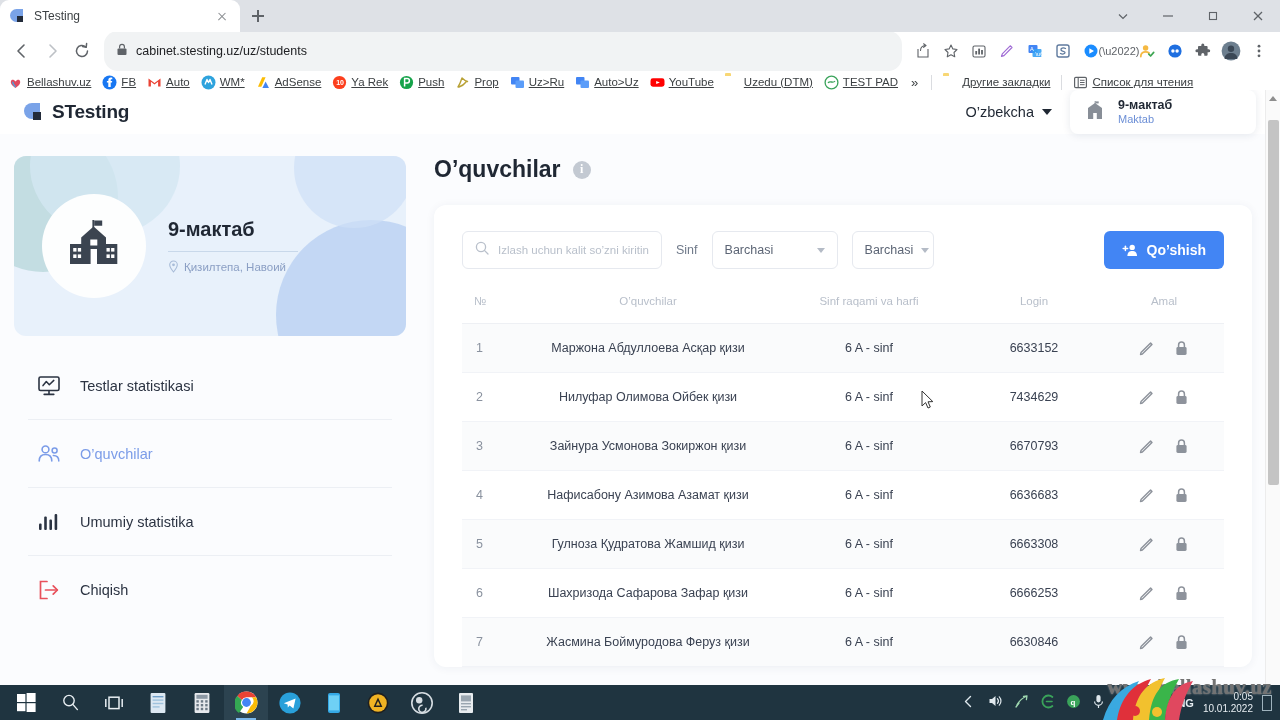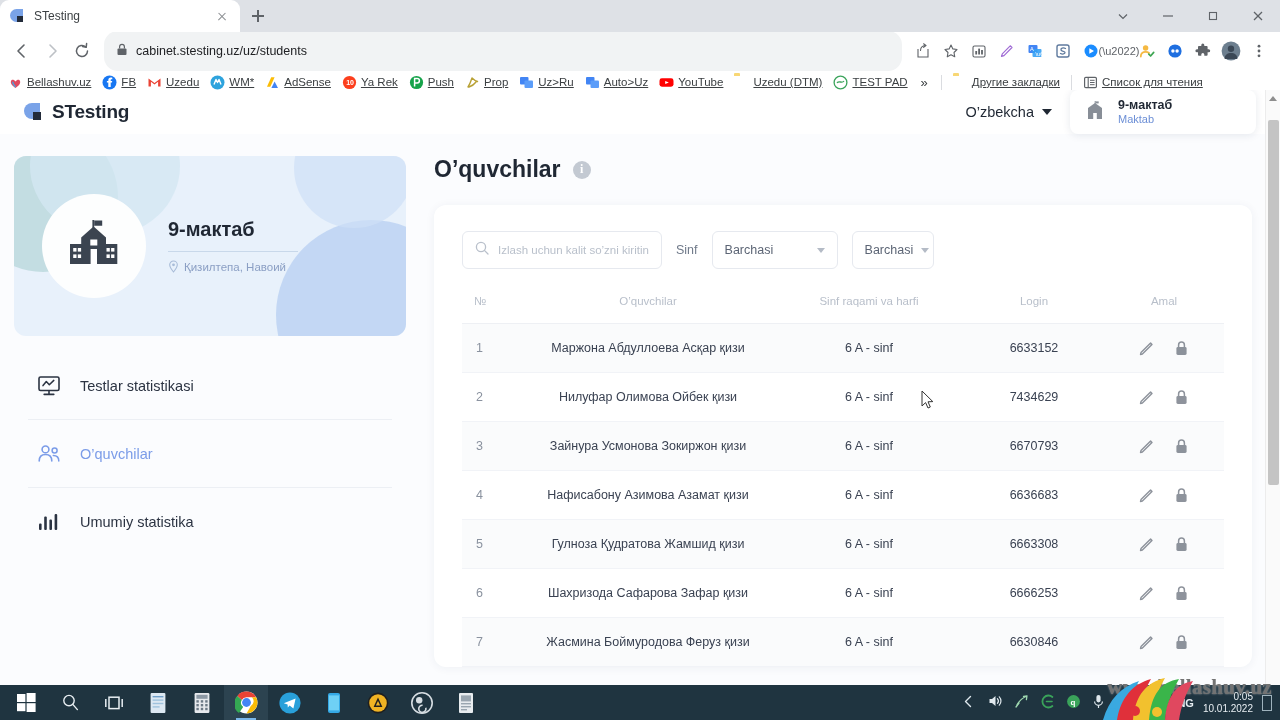--- a/index.html
+++ b/index.html
@@ -458,21 +458,21 @@
           </svg>
       </span>
       <span class="bm-label">FB</span>
     </div>
     <div class="bm">
       <span class="bm-ico">
         <svg width="15" height="15" viewBox="0 0 15 15">
             <path d="M1.5 3.6 v8 h2.4 V6.8 l3.6 2.8 3.6-2.8 v4.8 h2.4 v-8 L7.5 7.9 Z" fill="#ea4335"></path>
           </svg>
       </span>
-      <span class="bm-label">Uzedu</span>
+      <span class="bm-label">Auto</span>
     </div>
     <div class="bm">
       <span class="bm-ico">
         <svg width="15" height="15" viewBox="0 0 15 15">
             <circle cx="7.5" cy="7.5" r="7" fill="#2ea3dd"></circle>
             <path d="M4 9.5 L6 4.5 L7.5 7.5 L9 4.5 L11 9.5" fill="none" stroke="#fff" stroke-width="1.4" stroke-linejoin="round"></path>
           </svg>
       </span>
       <span class="bm-label">WM*</span>
     </div>
@@ -679,20 +679,30 @@
               <svg width="26" height="26" viewBox="0 0 26 26">
                   <rect x="3" y="14.5" width="2.6" height="6.5" rx="1" fill="#2b3342"></rect>
                   <rect x="8.2" y="7.5" width="2.6" height="13.5" rx="1" fill="#2b3342"></rect>
                   <rect x="13.4" y="10.5" width="2.6" height="10.5" rx="1" fill="#2b3342"></rect>
                   <rect x="18.6" y="5" width="2.6" height="16" rx="1" fill="#2b3342"></rect>
                 </svg>
             </span>
             <span class="menu-label">Umumiy statistika</span>
           </div>
 
+          <div class="menu-item logout">
+            <span class="menu-ico">
+              <svg width="26" height="26" viewBox="0 0 26 26">
+                  <path d="M11 4.5 H4.5 V21.5 H11" fill="none" stroke="#e8505b" stroke-width="1.7" stroke-linecap="round"></path>
+                  <line x1="9.5" y1="13" x2="21" y2="13" stroke="#e8505b" stroke-width="1.7" stroke-linecap="round"></line>
+                  <path d="M17.2 8.8 L21.4 13 L17.2 17.2" fill="none" stroke="#e8505b" stroke-width="1.7" stroke-linecap="round" stroke-linejoin="round"></path>
+                </svg>
+            </span>
+            <span class="menu-label">Chiqish</span>
+          </div>
         </div>
       </div>
 
       <div class="main">
         <div class="page-title-row">
           <span class="page-title">O’quvchilar</span>
           <span class="info-badge">i</span>
         </div>
 
         <div class="panel">
@@ -716,20 +726,31 @@
             </div>
 
             <div class="select narrow">
               <span>Barchasi</span>
               <span class="sel-chev"></span>
             </div>
 
             <span class="spacer"></span>
 
 
+            <div class="btn">
+              <span class="bico">
+                <svg width="17" height="16" viewBox="0 0 17 16">
+                    <circle cx="10.2" cy="5.4" r="2.7" fill="#fff"></circle>
+                    <path d="M5.4 14 C5.4 10.3 7.6 9 10.2 9 C12.8 9 15 10.3 15 14Z" fill="#fff"></path>
+                    <line x1="1.2" y1="6.4" x2="5.6" y2="6.4" stroke="#fff" stroke-width="1.5" stroke-linecap="round"></line>
+                    <line x1="3.4" y1="4.2" x2="3.4" y2="8.6" stroke="#fff" stroke-width="1.5" stroke-linecap="round"></line>
+                  </svg>
+              </span>
+              <span>Qo’shish</span>
+            </div>
           </div>
 
           <table>
             <thead>
               <tr>
                 <th class="c-num">№</th>
                 <th class="c-name">O’quvchilar</th>
                 <th class="c-class">Sinf raqami va harfi</th>
                 <th class="c-login">Login</th>
                 <th class="c-act">Amal</th>

